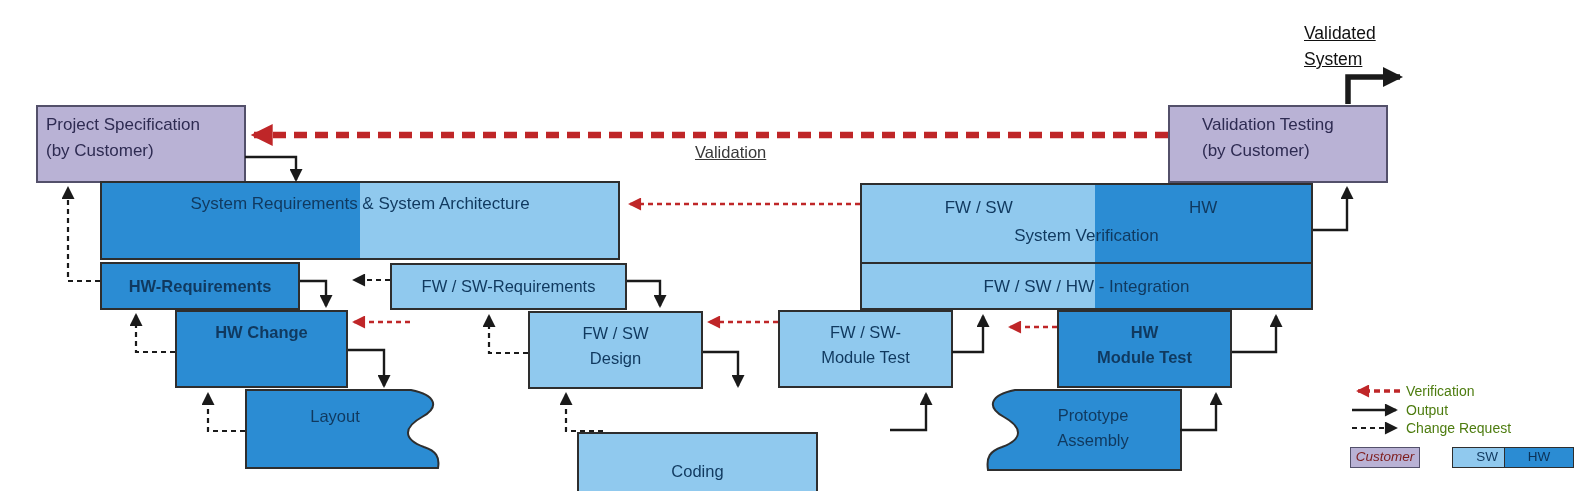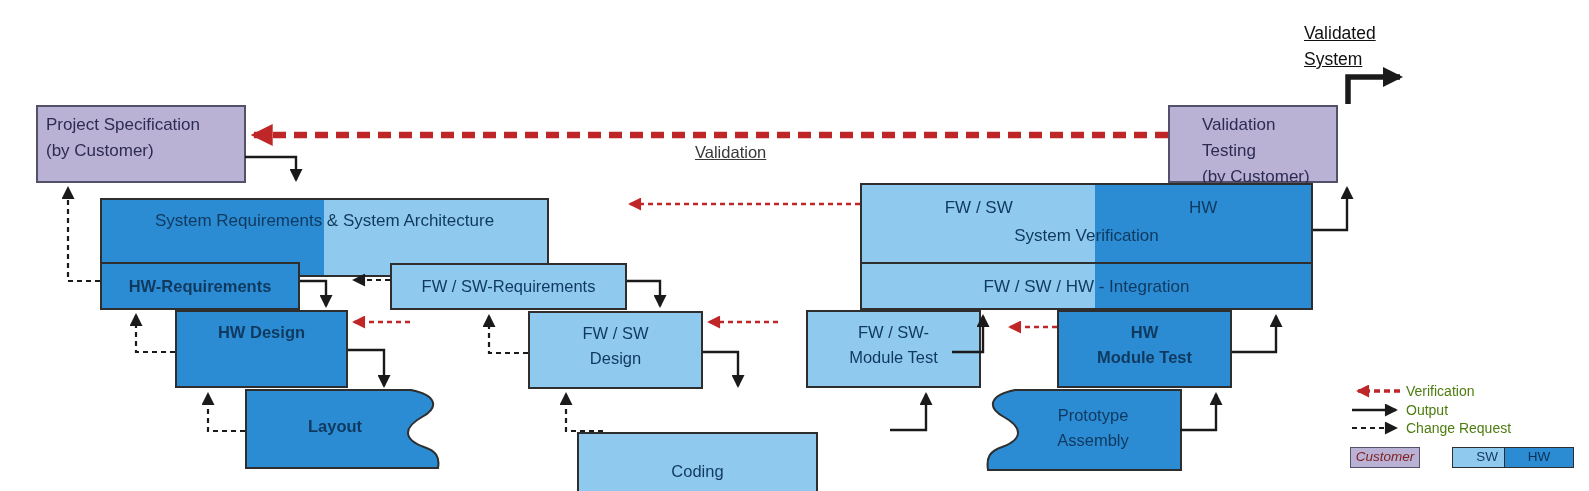--- a/index.html
+++ b/index.html
@@ -43,64 +43,64 @@
 </head>
 <body>
 
 <div id="canvas">
 
   <div class="box lav" style="left:36px;top:105px;width:210px;height:78px;">
     <span>Project Specification</span><br>
     <span>(by Customer)</span>
   </div>
 
-  <div class="box lav" style="left:1168px;top:105px;width:170px;height:78px;padding-left:32px;">
+  <div class="box lav" style="left:1168px;top:105px;width:220px;height:78px;padding-left:32px;">
     <span>Validation Testing</span><br>
     <span>(by Customer)</span>
   </div>
 
-  <div class="box split-l toptext" style="left:100px;top:198px;width:449px;height:79px;font-size:17px;">
+  <div class="box split-l toptext" style="left:100px;top:181px;width:520px;height:79px;font-size:17px;">
     <span>System Requirements &amp; System Architecture</span>
   </div>
 
   <div class="box dark vcenter" style="left:100px;top:262px;width:200px;height:48px;">
     <span>HW-Requirements</span>
   </div>
 
   <div class="box light vcenter" style="left:390px;top:263px;width:237px;height:47px;">
     <span>FW / SW-Requirements</span>
   </div>
 
   <div class="box dark toptext" style="left:175px;top:310px;width:173px;height:78px;">
-    <span>HW Design</span>
+    <span>HW Change</span>
   </div>
 
   <div class="box light toptext" style="left:528px;top:311px;width:175px;height:78px;">
     <span>FW / SW</span><br>
     <span>Design</span>
   </div>
 
   <div class="box light vcenter" style="left:577px;top:390px;width:241px;height:78px;margin-top:42px;">
     <span>Coding</span>
   </div>
 
   <svg class="shape" style="left:245px;top:389px;" width="198" height="81" viewBox="0 0 198 81">
     <path d="M1,1 L166,1 C191,6 195,18 177,28 C159,38 157,50 179,58 C191,62 195,68 193,79 L1,79 Z" fill="#2b8cd3" stroke="#2e2e2e" stroke-width="2"></path>
   </svg>
-  <div class="shape-label" style="left:255px;top:414px;width:160px;font-weight:bold;">Layout</div>
+  <div class="shape-label" style="left:255px;top:404px;width:160px;">Layout</div>
 
   <svg class="shape" style="left:983px;top:389px;" width="200" height="83" viewBox="0 0 200 83">
     <path d="M198,1 L32,1 C7,6 3,18 21,28 C39,38 41,50 19,58 C7,62 3,68 5,81 L198,81 Z" fill="#2b8cd3" stroke="#2e2e2e" stroke-width="2"></path>
   </svg>
   <div class="shape-label" style="left:1018px;top:403px;width:150px;">
     <span>Prototype</span><br>
     <span>Assembly</span>
   </div>
 
-  <div class="box light toptext" style="left:778px;top:310px;width:175px;height:78px;margin-left:28px;">
+  <div class="box light toptext" style="left:778px;top:310px;width:175px;height:78px;">
     <span>FW / SW-</span><br>
     <span>Module Test</span>
   </div>
 
   <div class="box dark toptext" style="left:1057px;top:310px;width:175px;height:78px;">
     <span>HW</span><br>
     <span>Module Test</span>
   </div>
 
   <div class="box split-r" style="left:860px;top:183px;width:453px;height:81px;font-size:17px;">

